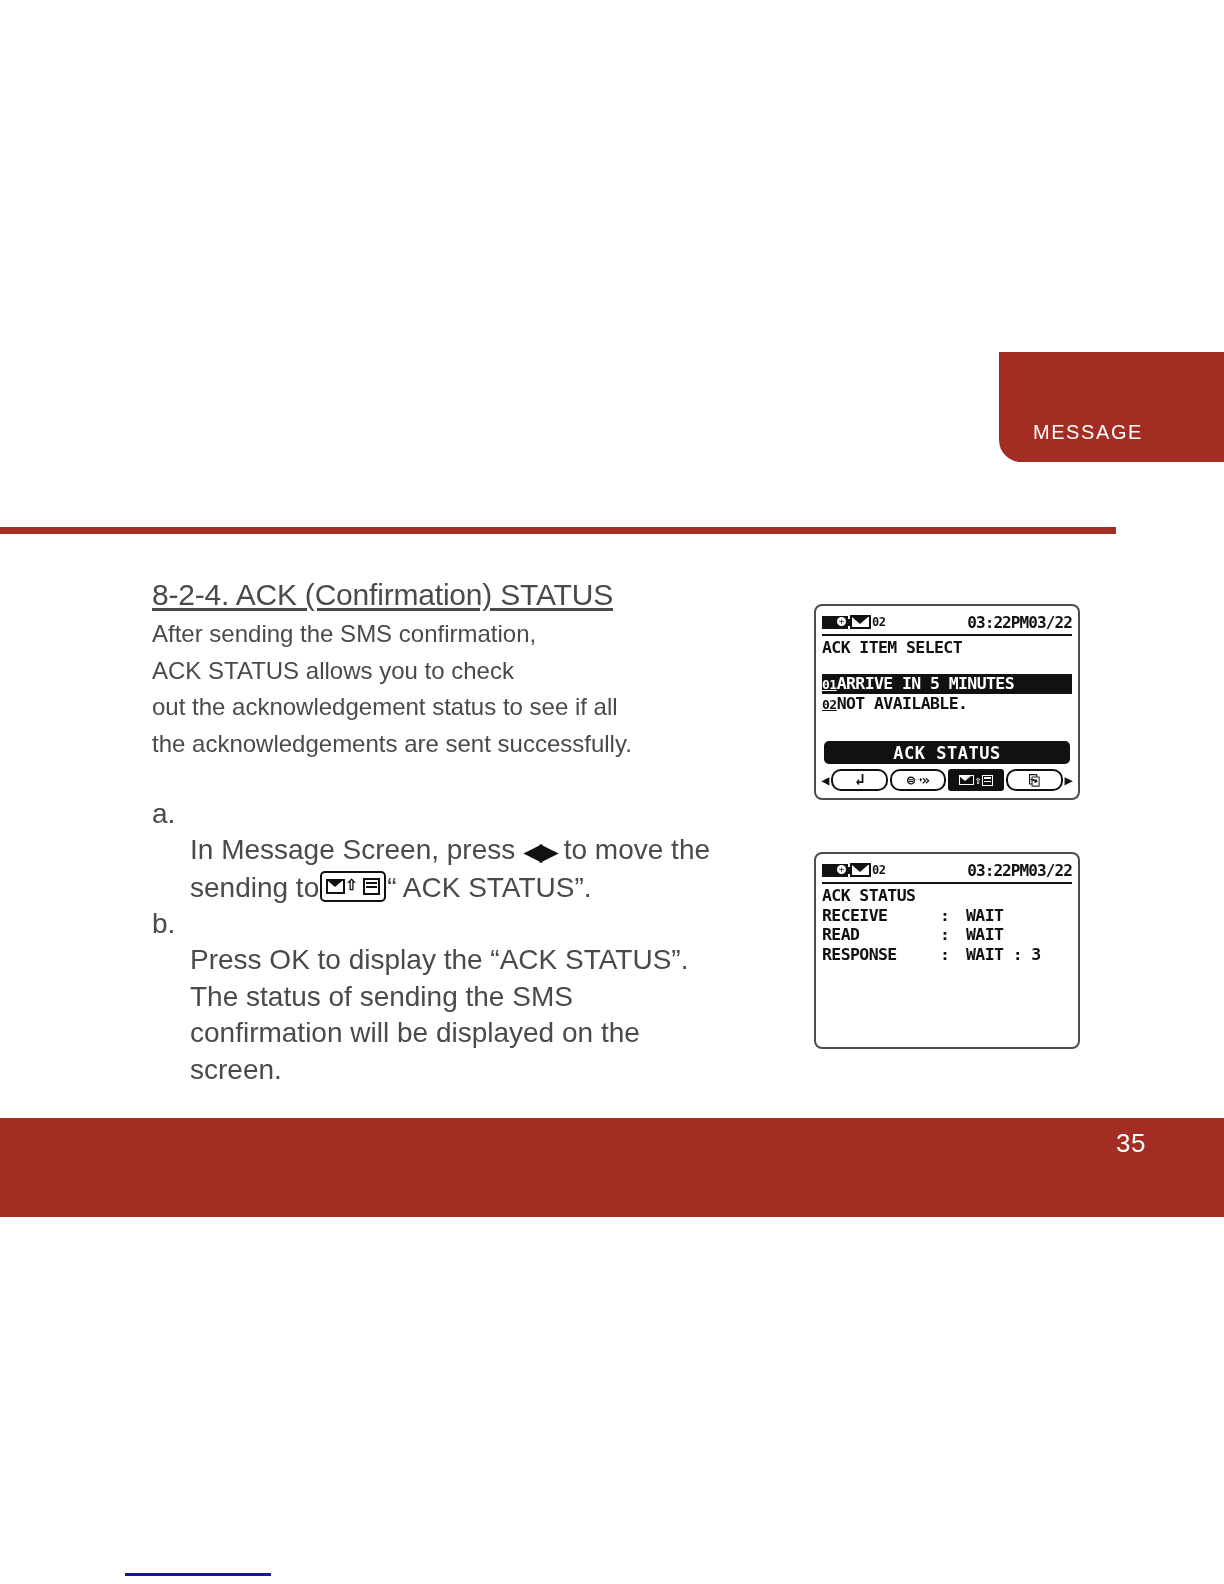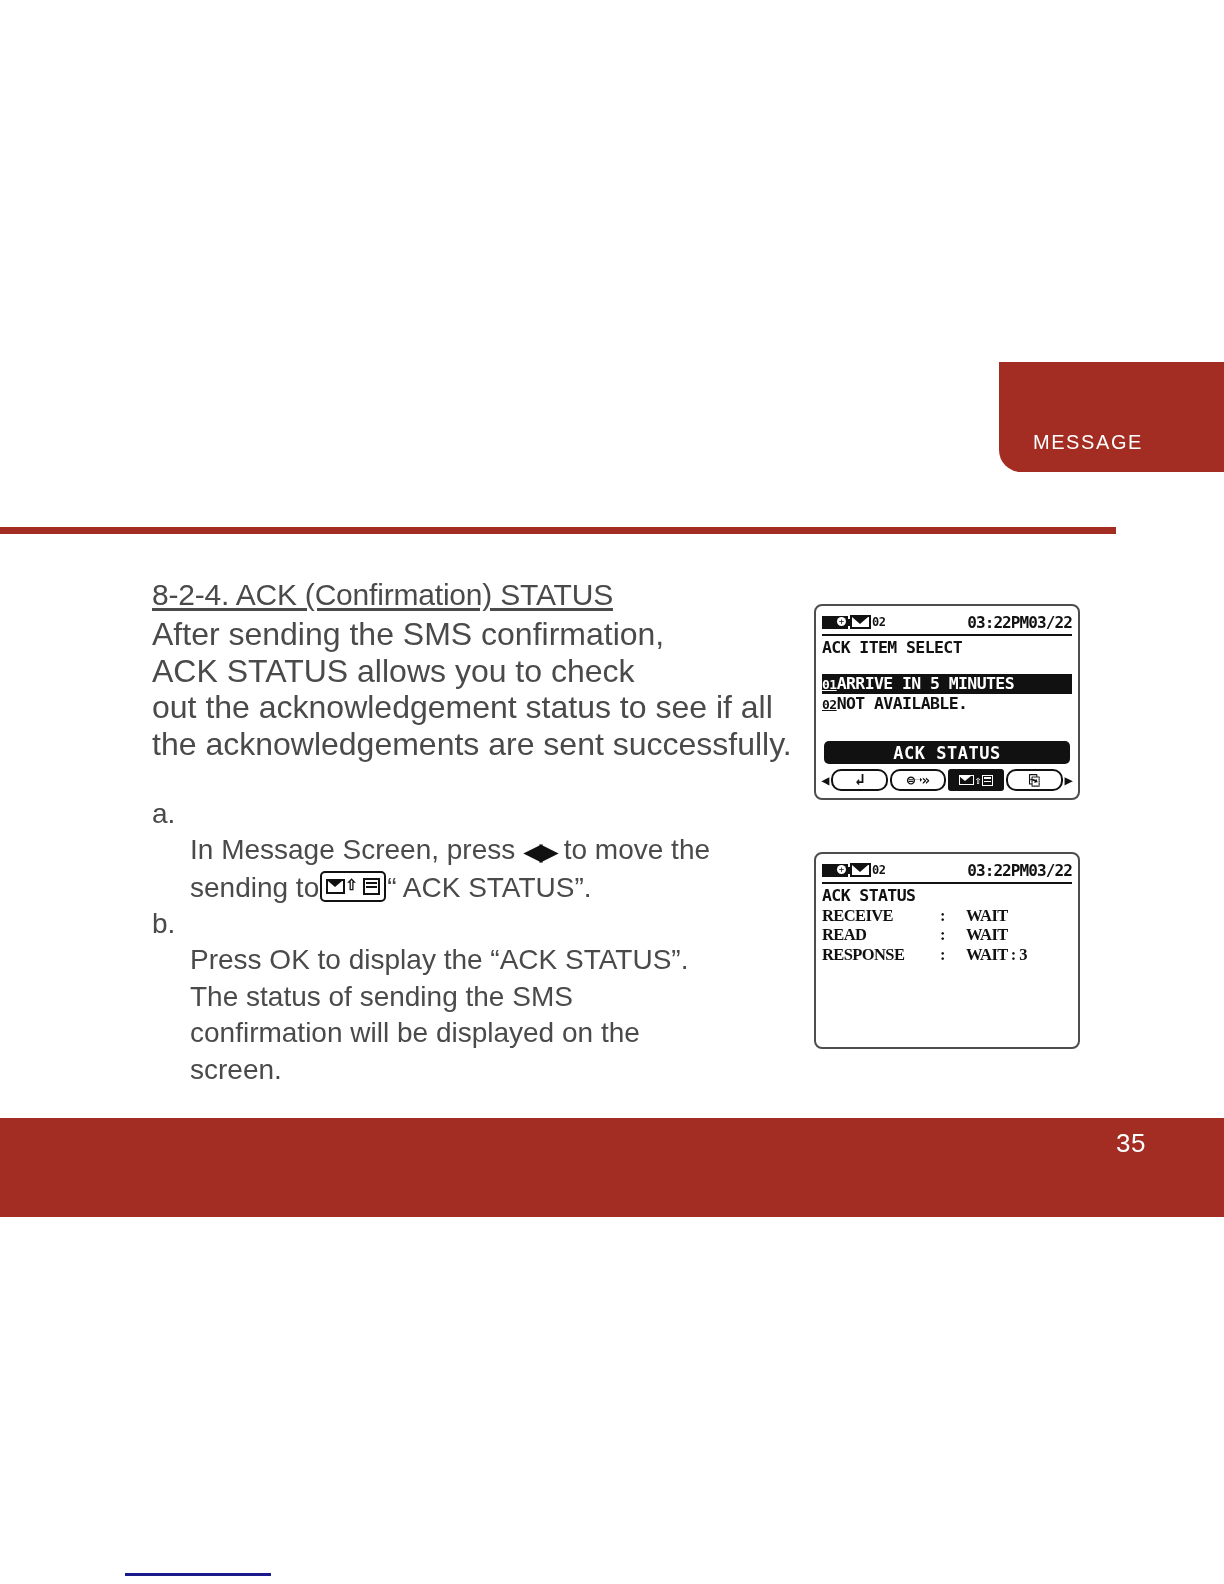--- a/index.html
+++ b/index.html
@@ -19,21 +19,20 @@
   
   .section-tab {
     position: absolute;
     left: 999px;
     top: 352px;
     width: 225px;
     height: 110px;
     background: #a32d22;
     border-bottom-left-radius: 22px;
     box-sizing: border-box;
-    margin-top: 10px;
   }
   .section-tab-label {
     position: absolute;
     right: 81px;
     bottom: 18px;
     color: #ffffff;
     font-size: 20px;
     letter-spacing: 1.6px;
     font-family: "Liberation Sans", sans-serif;
     white-space: nowrap;
@@ -61,21 +60,21 @@
     line-height: 38px;
     color: #4a4a4a;
     text-decoration: underline;
     text-underline-offset: 3px;
     white-space: nowrap;
     letter-spacing: -0.2px;
     margin-top: 16px;
   }
   .intro {
     margin-top: 2px;
-    font-size: 32px;
+    font-size: 24px;
     line-height: 36.5px;
     color: #4a4a4a;
   }
   .intro div { white-space: nowrap; }
 
   .steps {
     margin-top: 34px;
     font-size: 28px;
     line-height: 36.5px;
     color: #4a4a4a;
@@ -246,21 +245,21 @@
   .lcd-row-selected {
     background: #111;
     color: #fff;
     margin-top: 16px;
   }
   .idx {
     font-size: 13px;
     text-decoration: underline;
     letter-spacing: -0.5px;
   }
-  .lcd-kv { display: flex; font-family: Liberation Serif, serif; }
+  .lcd-kv { display: flex; }
   .lcd-kv .k { width: 118px; flex: 0 0 118px; }
   .lcd-kv .sep { width: 26px; flex: 0 0 26px; }
 
   .ack-status-bar {
     position: absolute;
     left: 8px;
     right: 8px;
     bottom: 34px;
     height: 23px;
     background: #111;

